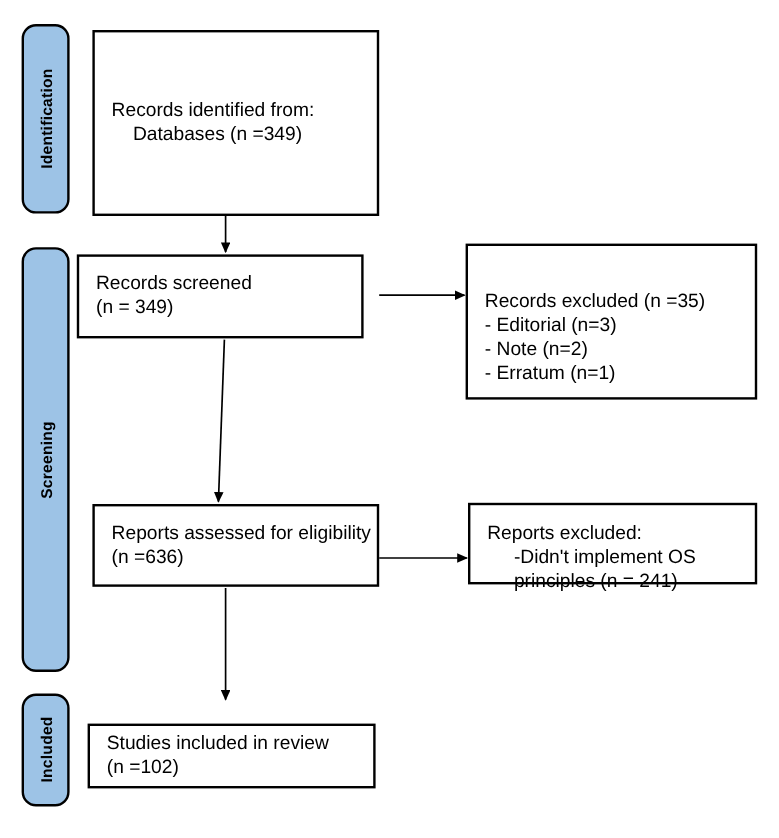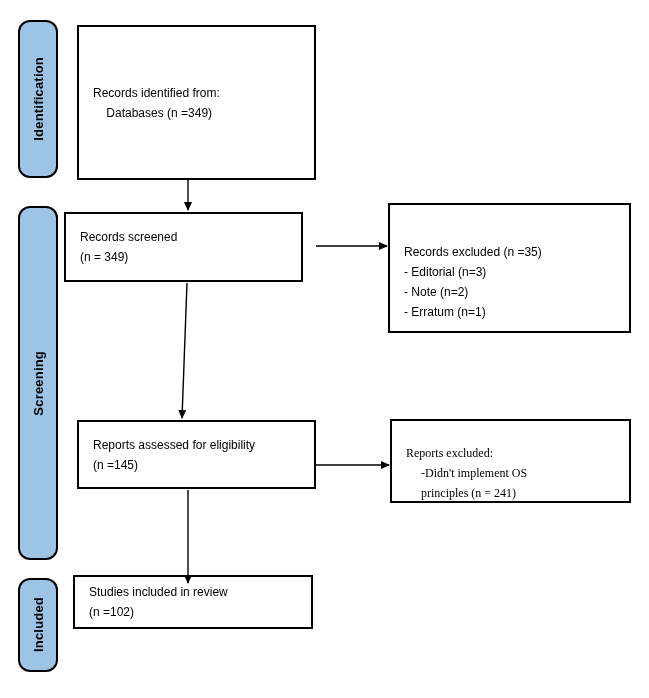--- a/index.html
+++ b/index.html
@@ -37,21 +37,21 @@
   .flow-box {
     position: absolute;
     background: #ffffff;
     border: 2px solid #000000;
     box-sizing: border-box;
     display: flex;
     align-items: center;
   }
   .flow-box .box-text {
     padding: 0 0 0 14px;
-    font-size: 12px;
+    font-size: 16px;
     line-height: 20px;
     color: #000000;
     white-space: pre-wrap;
   }
   .box-top-align {
     align-items: center;
   }
   svg.connectors {
     position: absolute;
     left: 0;
@@ -90,30 +90,30 @@
 
   <div class="flow-box box-top-align" style="left:388px; top:203px; width:243px; height:130px;">
     <span class="box-text" style="padding-top:27px;">Records excluded (n =35)
 - Editorial (n=3)
 - Note (n=2)
 - Erratum (n=1)</span>
   </div>
 
   <div class="flow-box" style="left:77px; top:420px; width:239px; height:69px;">
     <span class="box-text">Reports assessed for eligibility
-(n =145)</span>
+(n =636)</span>
   </div>
 
-  <div class="flow-box box-top-align" style="left:390px; top:419px; width:241px; height:84px;font-family:Liberation Serif, serif;">
+  <div class="flow-box box-top-align" style="left:390px; top:419px; width:241px; height:68px;">
     <span class="box-text" style="padding-top:23px;">Reports excluded:
      -Didn't implement OS
      principles (n = 241)</span>
   </div>
 
-  <div class="flow-box" style="left:73px; top:575px; width:240px; height:54px;">
+  <div class="flow-box" style="left:73px; top:603px; width:240px; height:54px;">
     <span class="box-text">Studies included in review
 (n =102)</span>
   </div>
 
   <svg class="connectors" viewBox="0 0 649 698" xmlns="http://www.w3.org/2000/svg">
     <defs>
       <marker id="arrowhead" markerWidth="9" markerHeight="8" refX="8" refY="4" orient="auto" markerUnits="userSpaceOnUse">
         <path d="M0,0 L9,4 L0,8 z" fill="#000000"></path>
       </marker>
     </defs>

